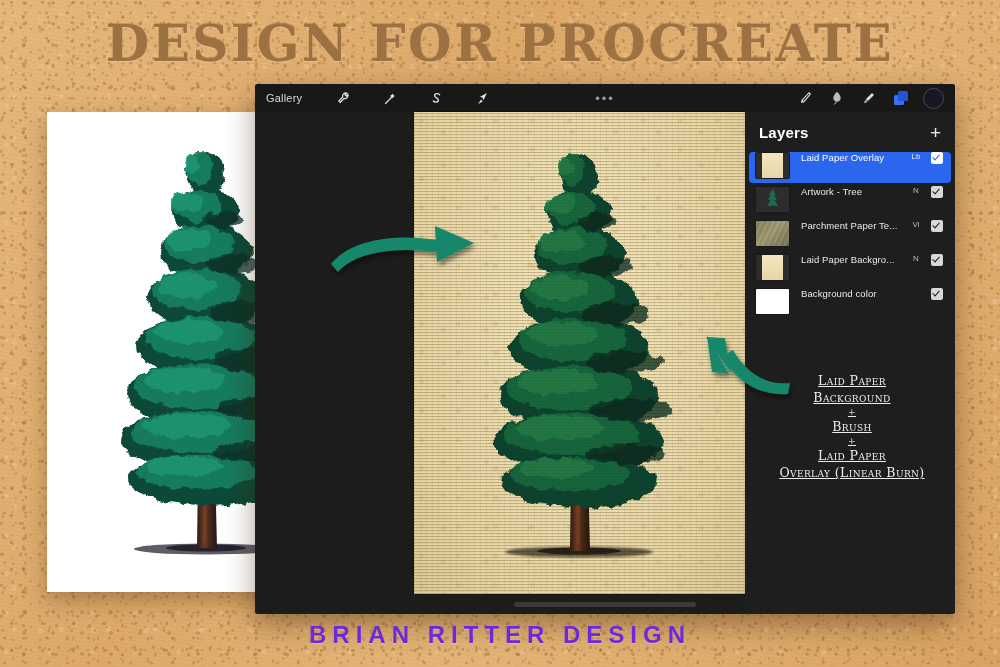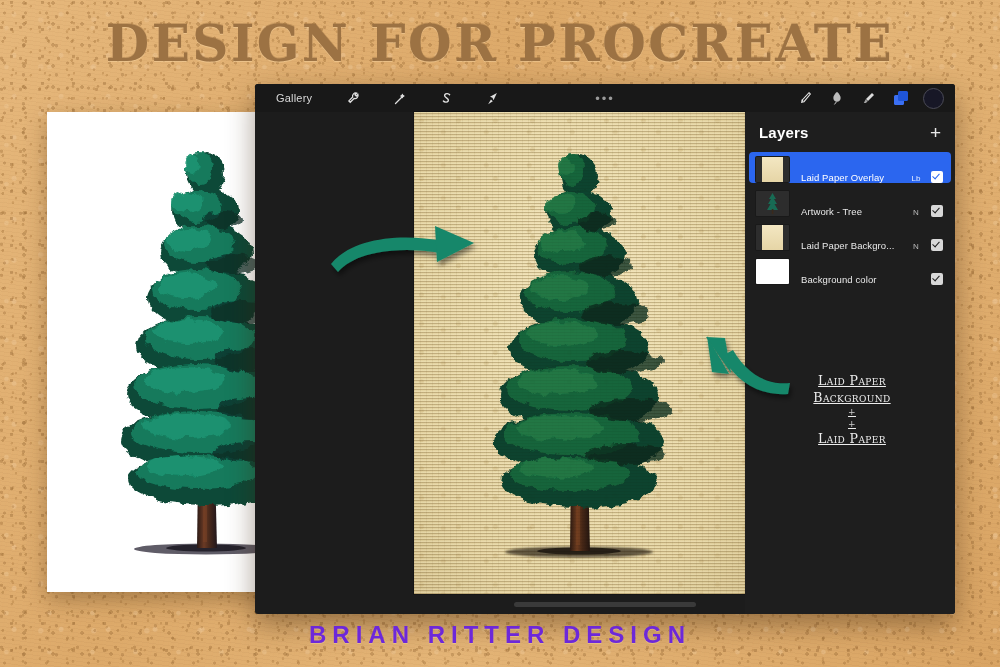--- a/index.html
+++ b/index.html
@@ -66,21 +66,21 @@
   #tablet{
     position:absolute;left:255px;top:84px;width:700px;height:530px;
     background:#1c1c1c;border-radius:3px;
     box-shadow:0 10px 28px rgba(60,35,10,.45);
     overflow:hidden;
   }
   #tablet-topbar{
     position:absolute;left:0;top:0;width:100%;height:28px;
     background:#181818;display:flex;align-items:center;
   }
-  .tb-left{display:flex;align-items:center;gap:16px;padding-left:10px;text-align:center;}
+  .tb-left{display:flex;align-items:center;gap:16px;text-align:center;}
   .tb-gallery{
     color:#d8d8d8;font-size:11px;padding:0 11px;letter-spacing:.2px;
   }
   .tb-ic{width:30px;height:24px;display:flex;align-items:center;justify-content:center;}
   .tb-ic svg{display:block;}
   .tb-dots{
     position:absolute;left:50%;top:50%;transform:translate(-50%,-50%);
     color:#9a9a9a;font-size:13px;letter-spacing:2px;line-height:1;
   }
   .tb-right{position:absolute;right:8px;top:0;height:28px;display:flex;align-items:center;gap:4px;}
@@ -133,21 +133,21 @@
     background:#1e1e1e;
   }
   #layers-head{
     height:40px;display:flex;align-items:center;justify-content:space-between;
     padding:0 14px 0 14px;
   }
   #layers-title{color:#fff;font-size:15px;font-weight:700;letter-spacing:.2px;}
   #layers-add{color:#e8e8e8;font-size:19px;line-height:1;font-weight:300;}
   .layer-row{
     height:31px;margin:0 4px 3px 4px;border-radius:4px;
-    display:flex;align-items:flex-end;padding:0 8px 0 6px;
+    display:flex;align-items:flex-start;padding:0 8px 0 6px;
   }
   .layer-row.sel{background:#2b66ef;}
   .layer-thumb{
     width:33px;height:25px;border-radius:2px;flex:0 0 auto;
     background:#2a2a2a;overflow:hidden;position:relative;
     border:1px solid rgba(0,0,0,.4);
   }
   .layer-name{
     flex:1 1 auto;color:#e9e9e9;font-size:9.5px;padding-left:11px;
     white-space:nowrap;overflow:hidden;text-overflow:ellipsis;letter-spacing:.1px;
@@ -431,20 +431,28 @@
         <svg style="position:absolute;left:0;top:0;" width="33" height="25" viewBox="0 0 33 25">
           <path d="M16.5 2 L13 8 H15 L12 13 H14.5 L11 19 H22 L18.5 13 H21 L18 8 H20 Z" fill="#186b54"></path>
           <rect x="15.8" y="18" width="1.6" height="5" fill="#3a2a1c"></rect>
         </svg>
       </span>
       <span class="layer-name">Artwork - Tree</span>
       <span class="layer-blend">N</span>
       <span class="layer-check"></span>
     </div>
 
+    <div class="layer-row">
+      <span class="layer-thumb">
+          <span class="th-parch"></span>
+        </span>
+      <span class="layer-name">Parchment Paper Te...</span>
+      <span class="layer-blend">Vi</span>
+      <span class="layer-check"></span>
+    </div>
 
     <div class="layer-row">
       <span class="layer-thumb">
           <span class="th-dark"></span>
           <span class="th-paper"></span>
         </span>
       <span class="layer-name">Laid Paper Backgro...</span>
       <span class="layer-blend">N</span>
       <span class="layer-check"></span>
     </div>
@@ -456,22 +464,24 @@
       <span class="layer-name">Background color</span>
       <span class="layer-blend"></span>
       <span class="layer-check"></span>
     </div>
   </div>
 
   <div id="caption" style="position:absolute;left:497px;top:288px;width:200px;text-decoration:underline;">
     <span class="blk">Laid Paper</span>
     <span class="blk">Background</span>
     <span class="plus">+</span>
+    <span class="blk">Brush</span>
     <span class="plus">+</span>
     <span class="blk">Laid Paper</span>
+    <span class="blk">Overlay (Linear Burn)</span>
   </div>
 
   <div id="home-ind"></div>
 </div>
 
 <svg class="arrow-layer" width="1000" height="667" viewBox="0 0 1000 667">
   <defs>
     <filter id="arrShadow" x="-30%" y="-30%" width="160%" height="160%">
       <feDropShadow dx="2" dy="4" stdDeviation="2.5" flood-color="#000" flood-opacity=".45"></feDropShadow>
     </filter>

